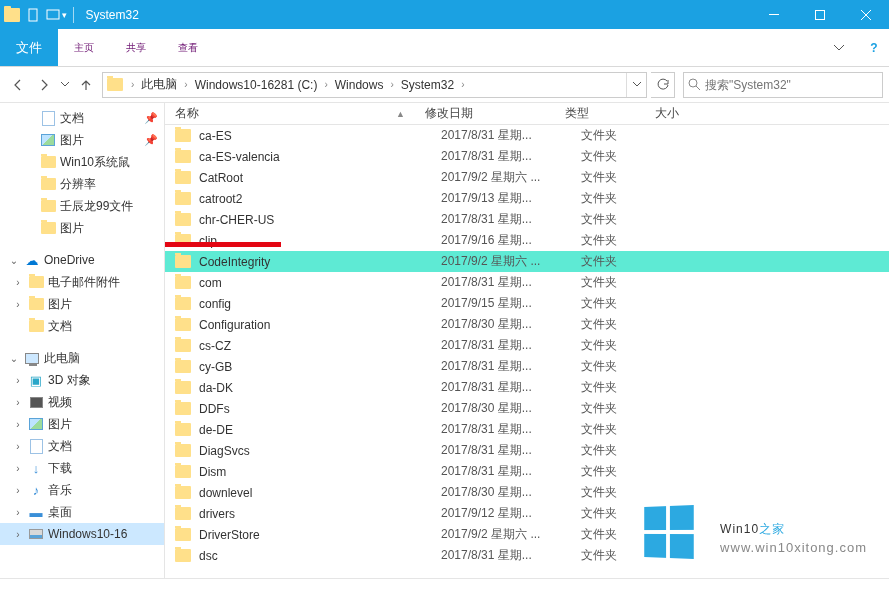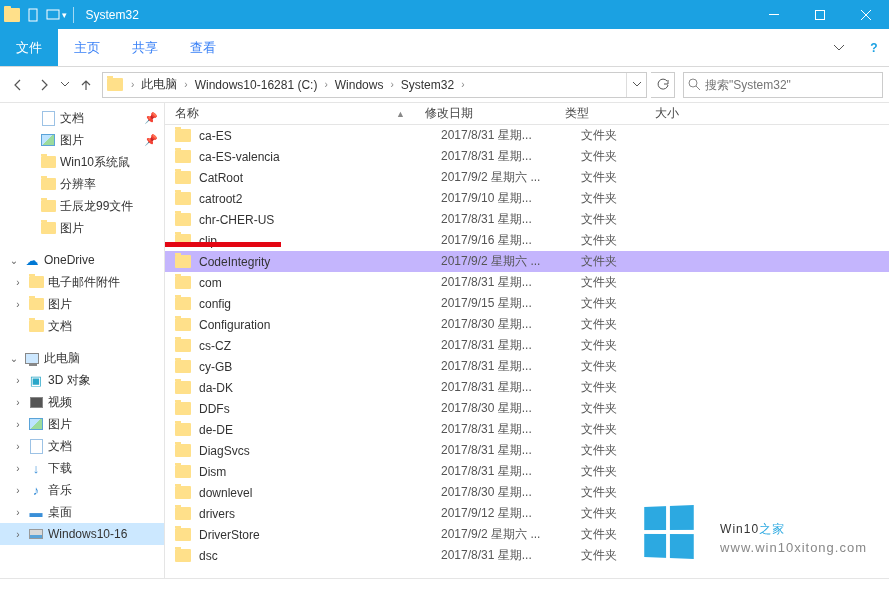--- a/index.html
+++ b/index.html
@@ -11,21 +11,21 @@
 .titlebar .folder-ic::before { content:""; position:absolute; top:-2px; left:0; width:7px; height:3px; background:#ffe08a; border-radius:1px 1px 0 0; }
 .titlebar .qat { display:flex; gap:8px; margin-left:6px; }
 .titlebar .qat svg { fill:#fff; }
 .titlebar .divider { width:1px; height:16px; background:rgba(255,255,255,.6); margin:0 4px; }
 .titlebar .title { margin-left: 8px; font-size: 12px; }
 .titlebar .spacer { flex: 1; }
 .titlebar .winbtn { width: 46px; height: 29px; display: flex; align-items: center; justify-content: center; }
 
 .ribbon-tabs { height: 38px; background: #fff; display: flex; align-items: stretch; border-bottom: 1px solid #d9d9d9; }
 .ribbon-tabs .tab-file { background: #1ba1e2; color: #fff; padding: 0 16px; display:flex; align-items:center; font-size: 13px; }
-.ribbon-tabs .tab { padding: 0 16px; display:flex; align-items:center; font-size: 13px; color:#3b82f6; }
+.ribbon-tabs .tab { padding: 0 16px; display:flex; align-items:center; font-size: 10px; color:#701a75; }
 .ribbon-tabs .expander { margin-left: auto; width: 40px; display:flex; align-items:center; justify-content:center; }
 .ribbon-tabs .help { width: 30px; display:flex; align-items:center; justify-content:center; color:#1ba1e2; font-weight:bold; }
 
 .navbar { height: 36px; display: flex; align-items: center; padding: 3px 6px; gap: 4px; border-bottom: 1px solid #e5e5e5; }
 .nav-arrows { display: flex; align-items: center; gap: 2px; }
 .nav-arrows .navbtn { width: 24px; height: 24px; display:flex; align-items:center; justify-content:center; border-radius: 2px; }
 .nav-arrows svg { stroke:#555; fill:none; }
 .addr { flex: 1; height: 26px; border: 1px solid #ccc; display: flex; align-items: center; padding-left: 4px; gap: 2px; overflow:hidden; }
 .addr .folder-mini { width: 16px; height: 13px; background: #ffe08a; border-radius: 1px; margin-right:4px; position:relative; }
 .addr .folder-mini::before { content:""; position:absolute; top:-2px; left:0; width:6px; height:2px; background:#ffe08a; }
@@ -49,21 +49,21 @@
 
 .list { flex: 1; display: flex; flex-direction: column; position: relative; }
 .list-head { height: 22px; display: flex; align-items: center; border-bottom: 1px solid #e5e5e5; padding-left: 10px; }
 .list-head .col { color:#444; font-size:12px; display:flex; align-items:center; gap:4px; }
 .list-head .col.name { width: 250px; justify-content: flex-end; }
 .list-head .col.date { width: 140px; }
 .list-head .col.type { width: 90px; }
 .list-head .col.size { width: 60px; }
 .list-rows { flex:1; overflow-y:auto; }
 .row { height: 21px; display: flex; align-items: center; padding-left: 10px; }
-.row.selected { background: #c4b5fd; }
+.row.selected { background: #5eead4; }
 .row .folder-ic2 { width: 16px; height: 13px; background: #ffe08a; border-radius: 1px; margin-right: 8px; position:relative; }
 .row .folder-ic2::before { content:""; position:absolute; top:-2px; left:0; width:6px; height:2px; background:#ffe08a; }
 .row .c-name { width: 242px; color:#333; }
 .row .c-date { width: 140px; color:#555; }
 .row .c-type { width: 90px; color:#555; }
 .row .c-size { width: 60px; color:#555; }
 
 .red-mark { position: absolute; left: 165px; width: 116px; height: 5px; background: #e30613; top: 242px; z-index: 5; }
 
 .status { height: 40px; border-top: 1px solid #e5e5e5; display:flex; align-items:center; padding: 0 8px; color:#555; }
@@ -355,21 +355,21 @@
         <div class="row">
           <div class="folder-ic2"></div>
           <div class="c-name">CatRoot</div>
           <div class="c-date">2017/9/2 星期六 ...</div>
           <div class="c-type">文件夹</div>
           <div class="c-size"></div>
         </div>
         <div class="row">
           <div class="folder-ic2"></div>
           <div class="c-name">catroot2</div>
-          <div class="c-date">2017/9/10 星期...</div>
+          <div class="c-date">2017/9/13 星期...</div>
           <div class="c-type">文件夹</div>
           <div class="c-size"></div>
         </div>
         <div class="row">
           <div class="folder-ic2"></div>
           <div class="c-name">chr-CHER-US</div>
           <div class="c-date">2017/8/31 星期...</div>
           <div class="c-type">文件夹</div>
           <div class="c-size"></div>
         </div>

